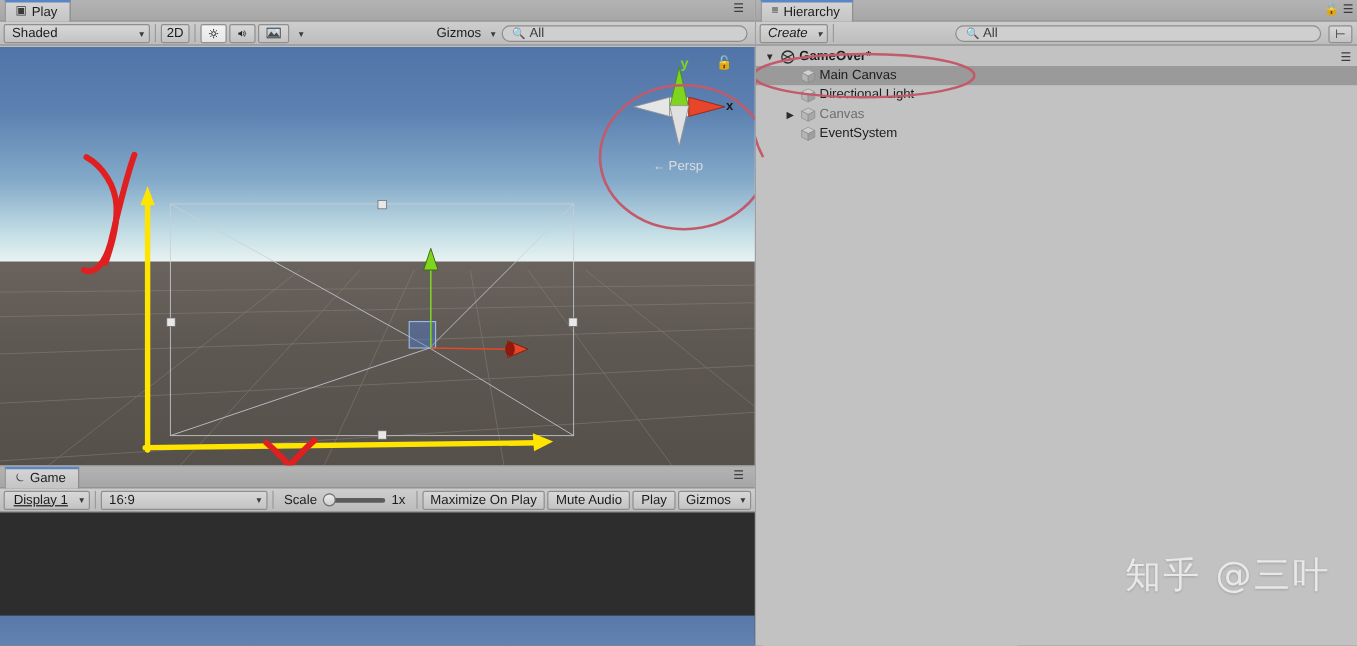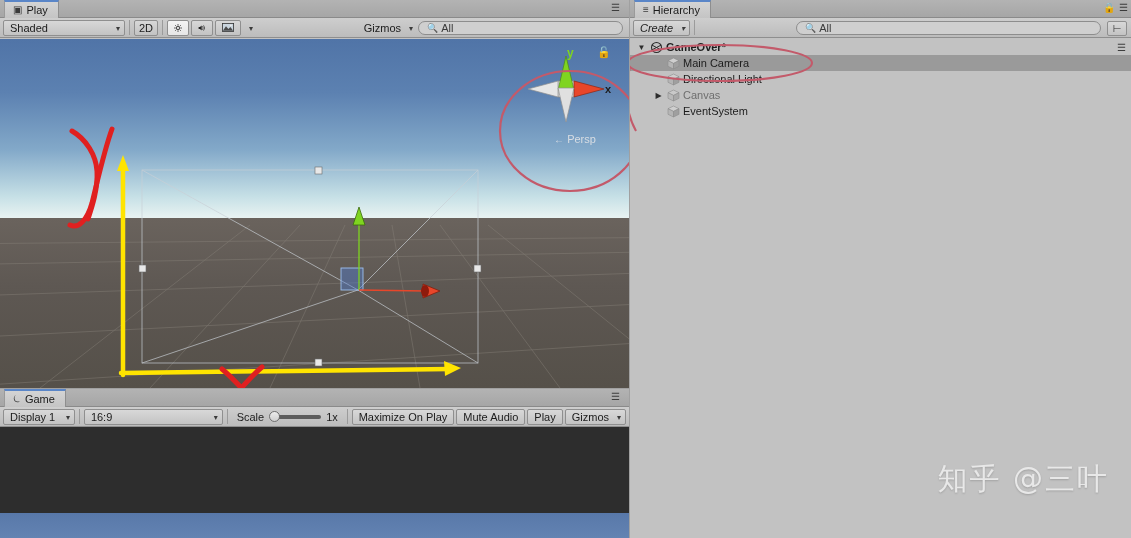--- a/index.html
+++ b/index.html
@@ -73,21 +73,21 @@
   .ground{
     position:absolute; left:0; top:179px; width:100%; height:170px;
     background:linear-gradient(#6a635d 0%, #5e5853 40%, #555049 100%);
   }
   .gridsvg, .overlaysvg{ position:absolute; left:0; top:0; width:629px; height:349px; }
 
   .gizmocube{
     position:absolute; left:501px; top:-1px; width:128px; height:120px;
   }
   .persp{
-    position:absolute; left:10px; top:95px; width:128px; text-align:center;
+    position:absolute; left:0; top:95px; width:128px; text-align:center;
     font-size:11px; color:#d8dde3;
   }
   .lockicon{
     position:absolute; right:18px; top:8px; font-size:11px; color:#cfd6dd;
   }
 
   .campreview{
     position:absolute; left:476px; top:280px; width:139px; height:97px;
     background:#2d2d2d; border:1px solid #1e1e1e;
   }
@@ -305,21 +305,21 @@
   <div class="panel" id="game">
     <div class="tabstrip">
       <div class="tab">
         <span class="tabicon">⏾</span>
         <span>Game</span>
       </div>
       <div class="panelmenu">☰</div>
     </div>
 
     <div class="toolbar">
-      <div class="tbtn dropdown" style="width:80px;justify-content:flex-start;padding-left:6px;">
+      <div class="tbtn dropdown" style="width:80px;justify-content:center;padding-left:6px;text-decoration:underline;">
         <span>Display 1</span>
       </div>
       <div class="sep"></div>
       <div class="tbtn dropdown" style="width:158px;justify-content:flex-start;padding-left:6px;">
         <span>16:9</span>
       </div>
       <div class="sep"></div>
       <div class="scalewrap">
         <span>Scale</span>
         <span class="slider">
@@ -385,21 +385,21 @@
           <span>GameOver*</span>
         </div>
         <div class="hrow sel">
           <span class="indent"></span>
           <span class="twisty empty">·</span>
           <span class="go-icon"><svg width="13" height="13" viewBox="0 0 13 13">
               <path d="M6.5 1 L12 3.7 L6.5 6.4 L1 3.7 Z" fill="#cfcfcf" stroke="#8d8d8d" stroke-width="0.6"></path>
               <path d="M1 3.7 L6.5 6.4 L6.5 12 L1 9.3 Z" fill="#b5b5b5" stroke="#8d8d8d" stroke-width="0.6"></path>
               <path d="M12 3.7 L6.5 6.4 L6.5 12 L12 9.3 Z" fill="#9f9f9f" stroke="#8d8d8d" stroke-width="0.6"></path>
             </svg></span>
-          <span>Main Camera</span>
+          <span>Main Canvas</span>
         </div>
         <div class="hrow">
           <span class="indent"></span>
           <span class="twisty empty">·</span>
           <span class="go-icon"><svg width="13" height="13" viewBox="0 0 13 13">
               <path d="M6.5 1 L12 3.7 L6.5 6.4 L1 3.7 Z" fill="#cfcfcf" stroke="#8d8d8d" stroke-width="0.6"></path>
               <path d="M1 3.7 L6.5 6.4 L6.5 12 L1 9.3 Z" fill="#b5b5b5" stroke="#8d8d8d" stroke-width="0.6"></path>
               <path d="M12 3.7 L6.5 6.4 L6.5 12 L12 9.3 Z" fill="#9f9f9f" stroke="#8d8d8d" stroke-width="0.6"></path>
             </svg></span>
           <span>Directional Light</span>

